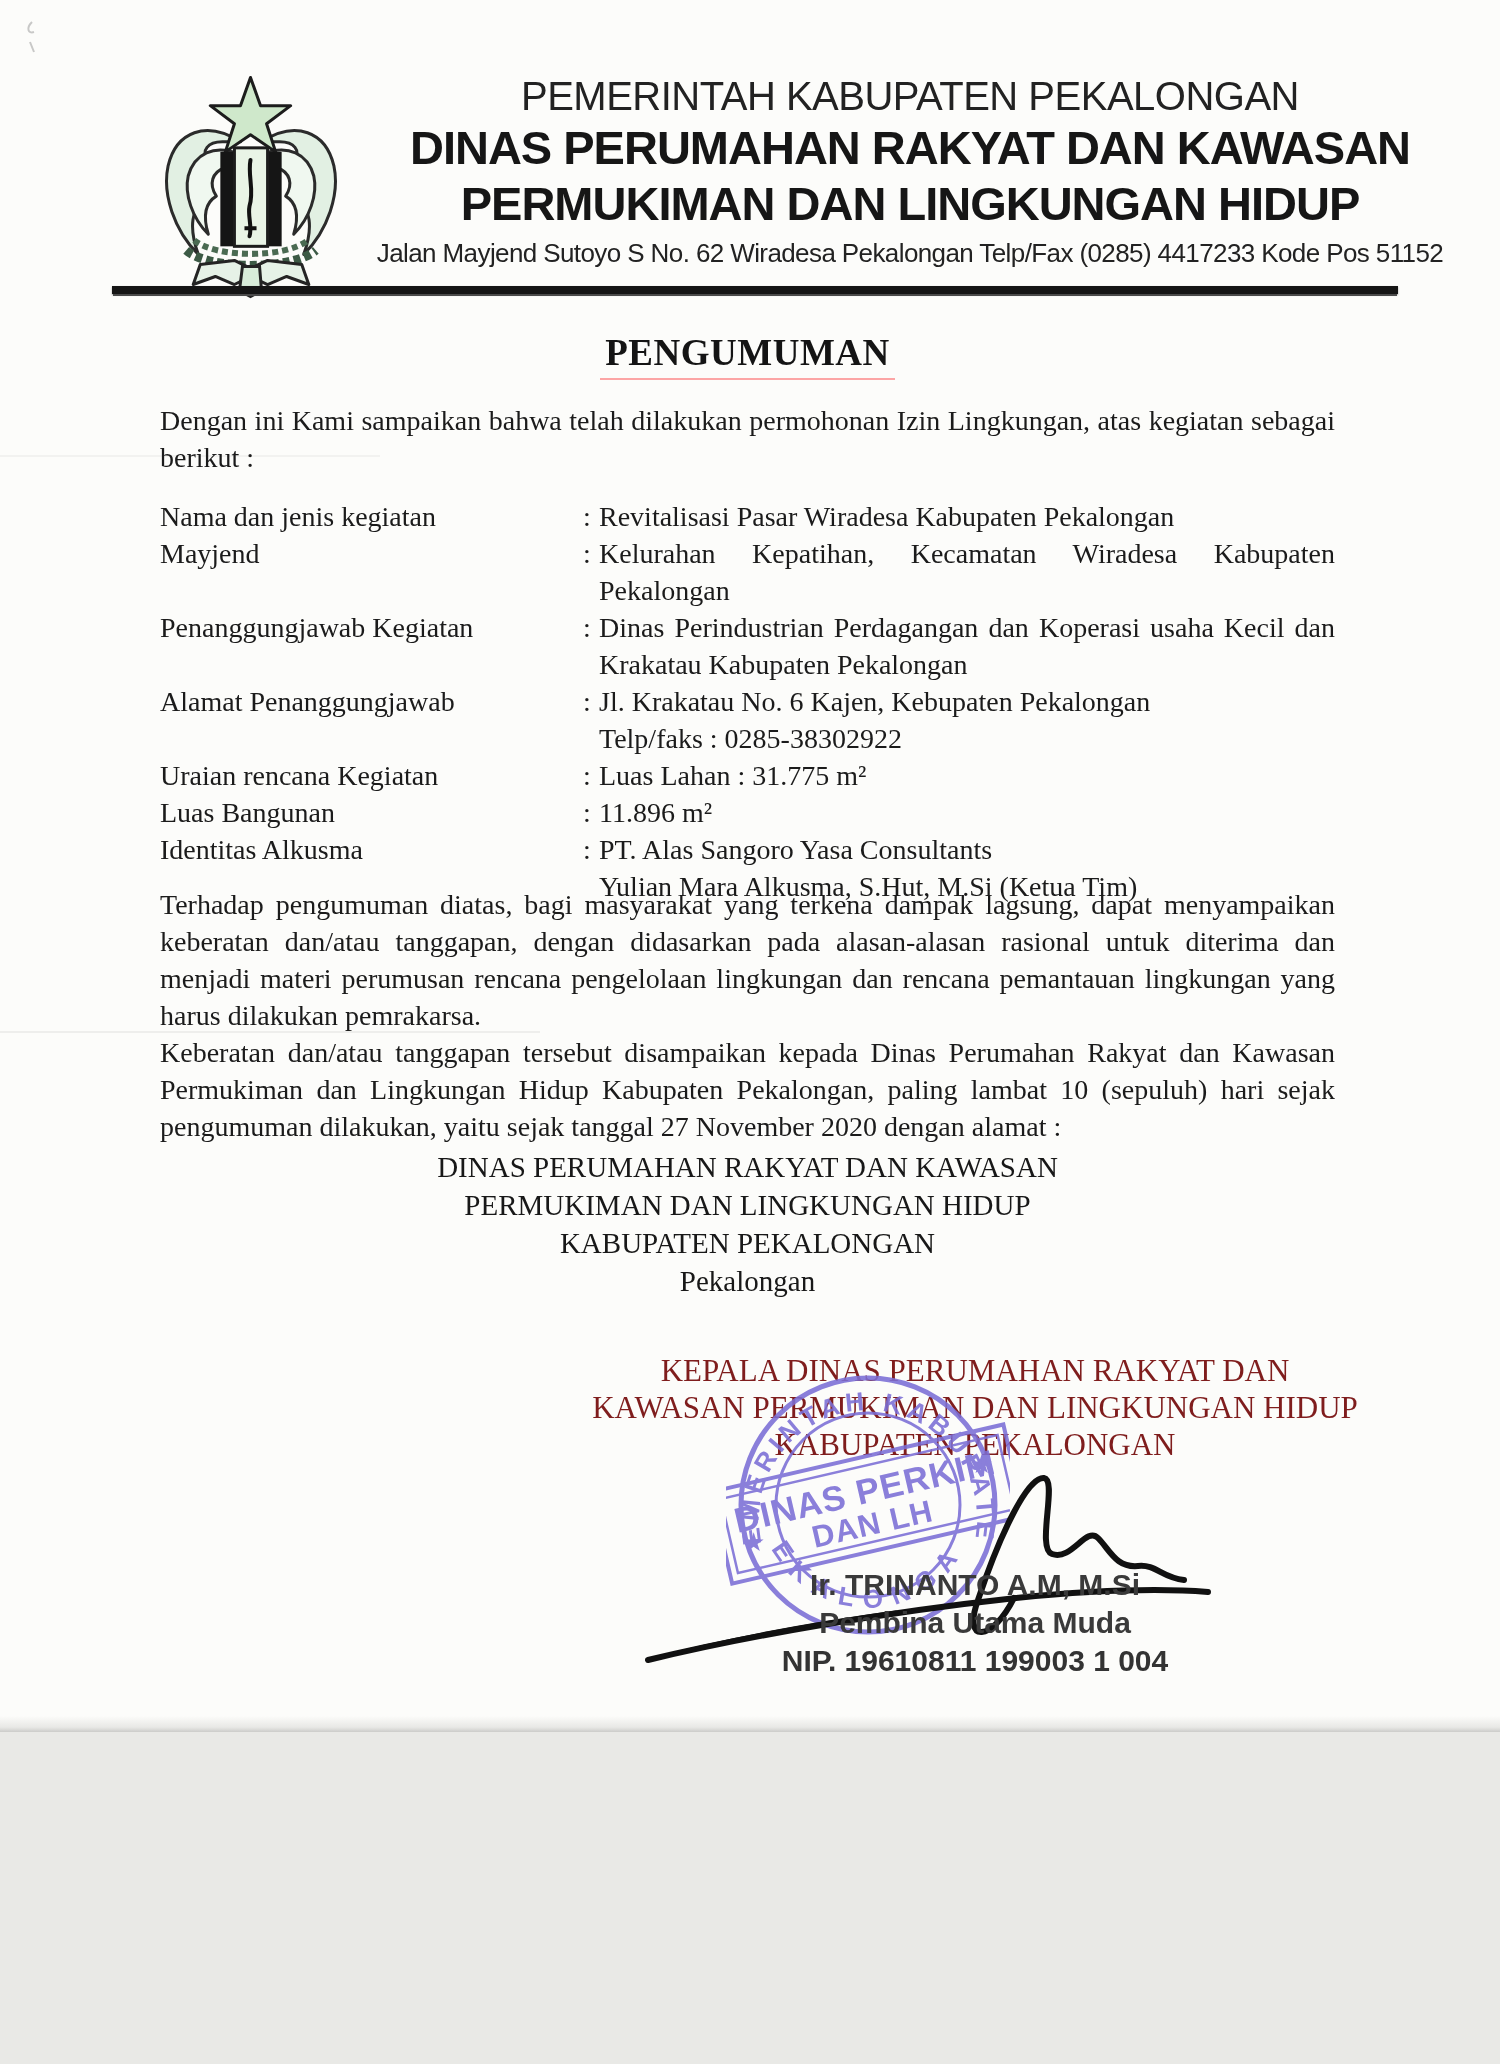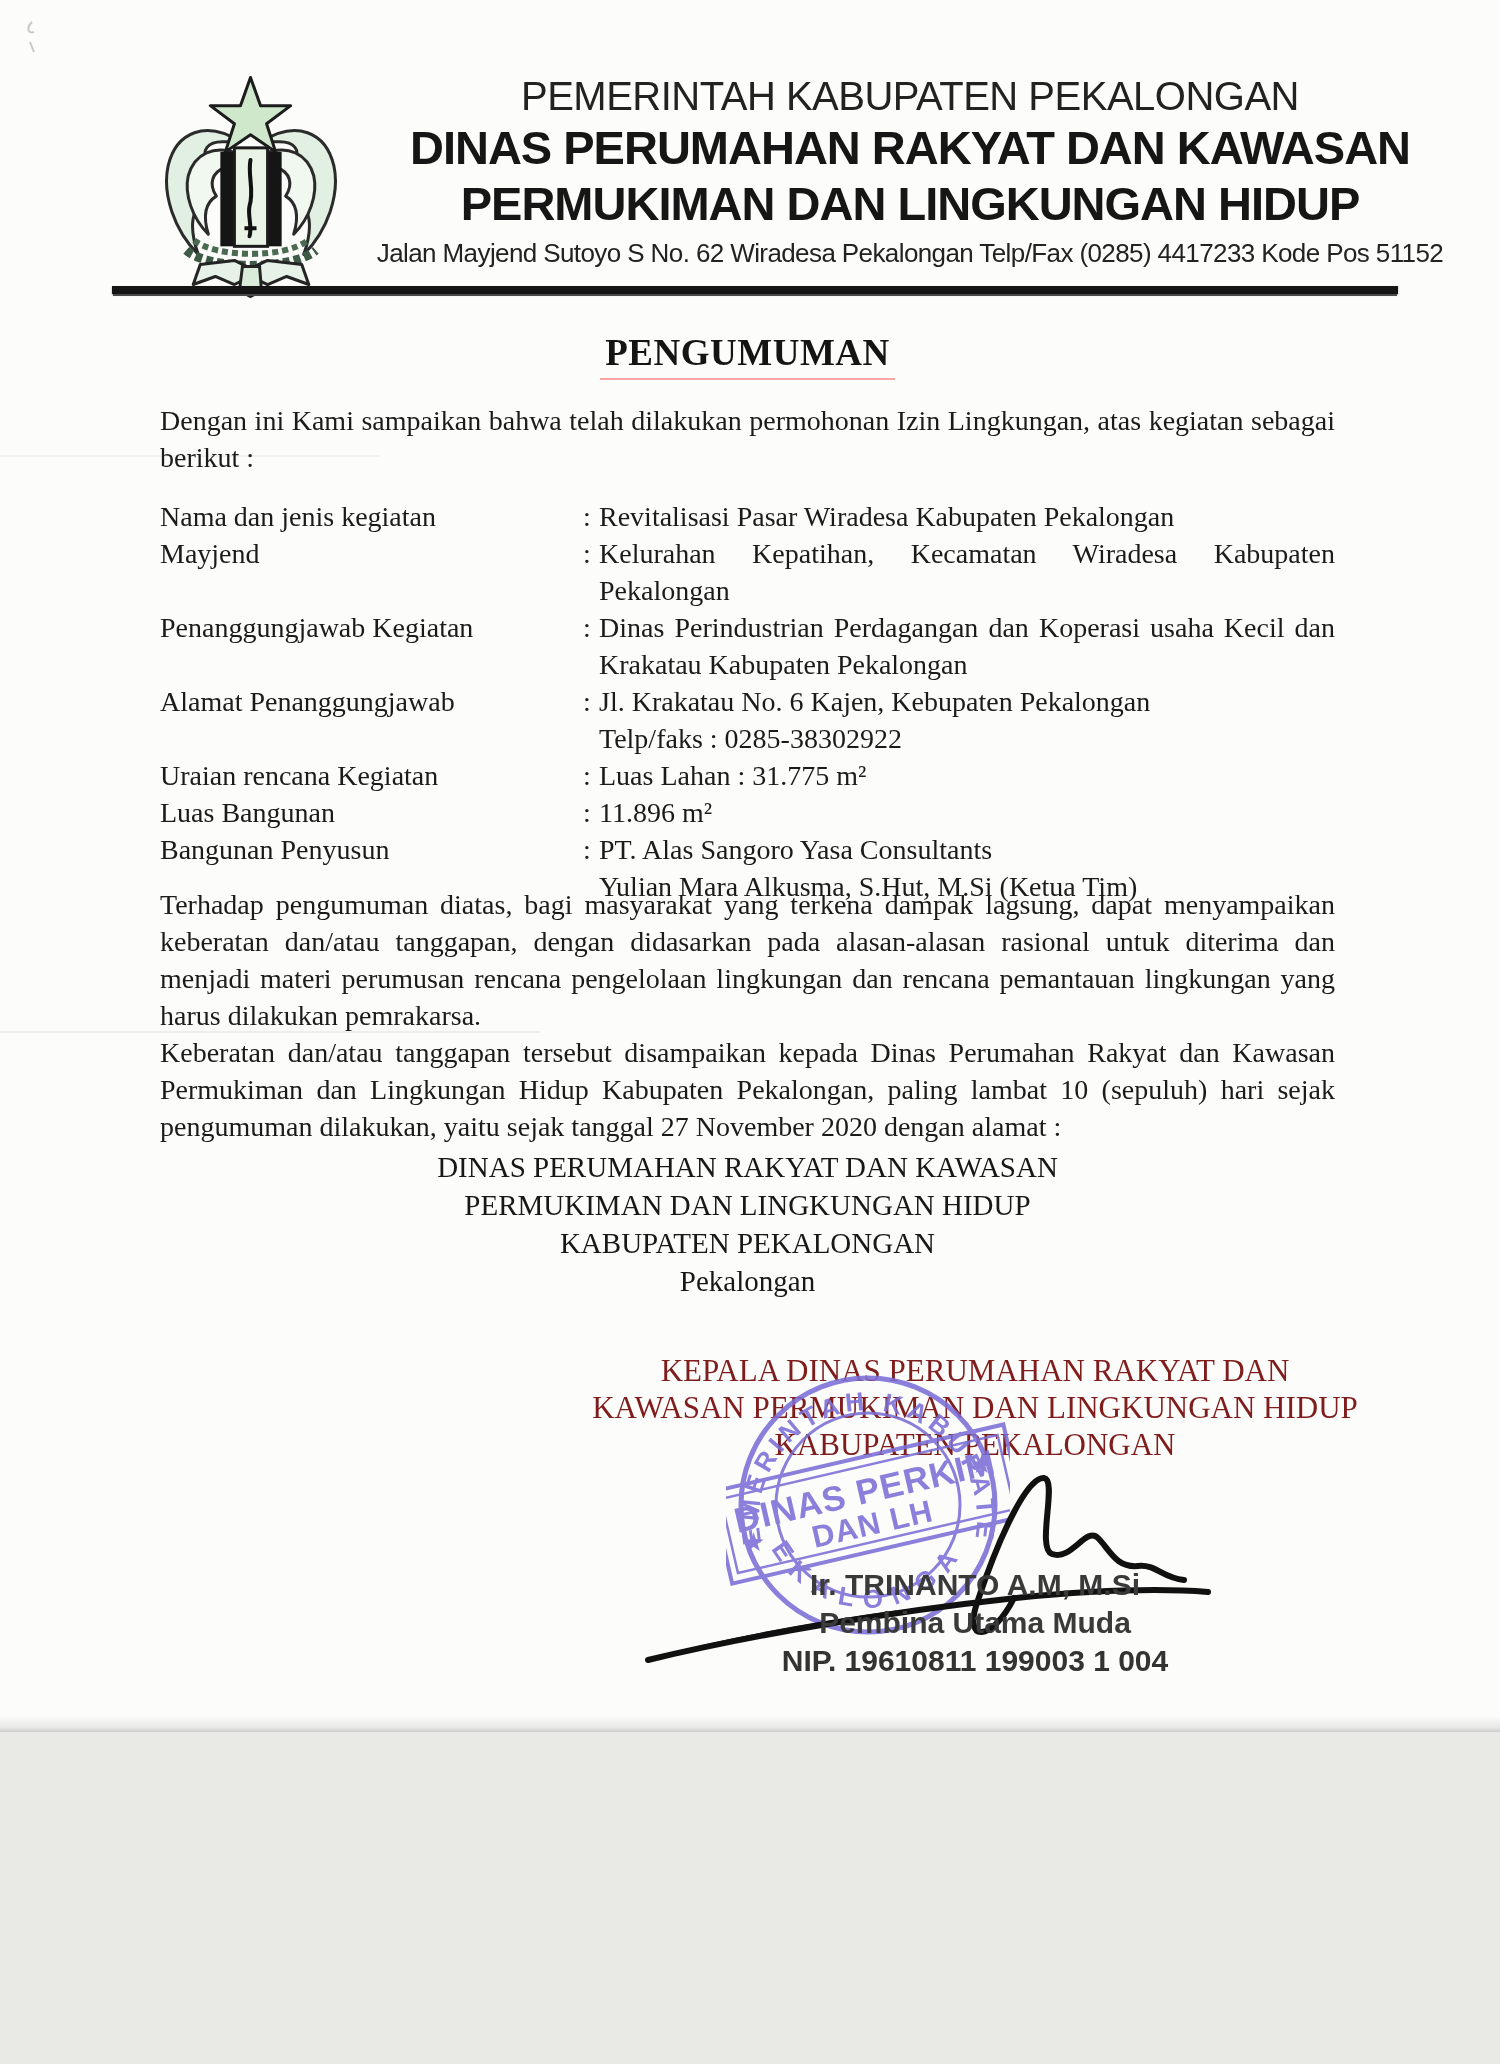--- a/index.html
+++ b/index.html
@@ -127,21 +127,21 @@
         <span class="dl">Uraian rencana Kegiatan</span>
         <span class="dc">:</span>
         <span class="dv">Luas Lahan : 31.775 m²</span>
       </div>
       <div class="detail-row">
         <span class="dl">Luas Bangunan</span>
         <span class="dc">:</span>
         <span class="dv">11.896  m²</span>
       </div>
       <div class="detail-row">
-        <span class="dl">Bangunan Penyusun</span>
+        <span class="dl">Identitas Alkusma</span>
         <span class="dc">:</span>
         <span class="dv">PT. Alas Sangoro Yasa Consultants
 Yulian Mara Alkusma, S.Hut, M.Si (Ketua Tim)</span>
       </div>
     </div>
 
   <div class="abs flow bodytext">
     <p class="para">Terhadap pengumuman diatas, bagi masyarakat yang terkena dampak lagsung, dapat menyampaikan keberatan dan/atau tanggapan, dengan didasarkan pada alasan-alasan rasional untuk diterima dan menjadi materi perumusan rencana pengelolaan lingkungan dan rencana pemantauan lingkungan yang harus dilakukan pemrakarsa.</p>
     <p class="para">Keberatan dan/atau tanggapan tersebut disampaikan kepada Dinas Perumahan Rakyat dan Kawasan Permukiman dan Lingkungan Hidup Kabupaten Pekalongan, paling lambat 10 (sepuluh) hari sejak pengumuman dilakukan, yaitu sejak tanggal 27 November 2020 dengan alamat :</p>
     <div class="office-block">

